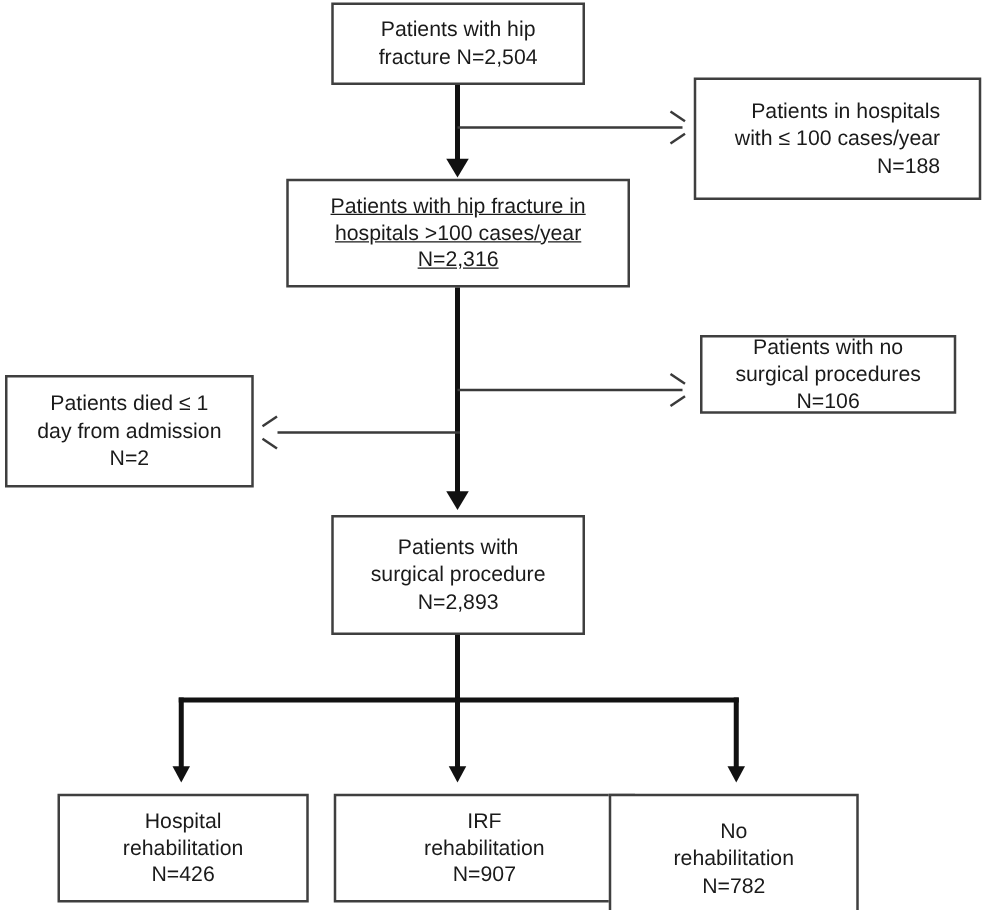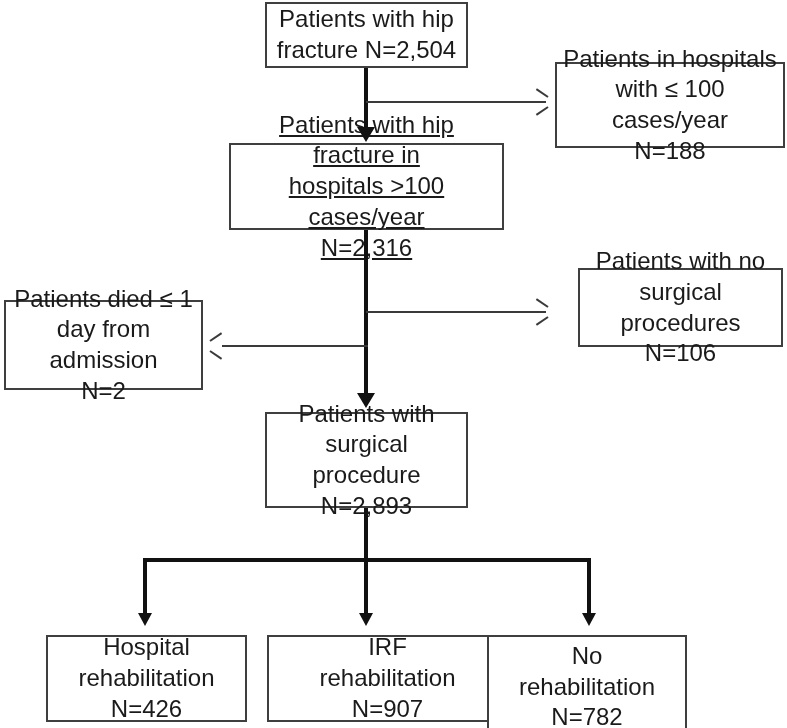--- a/index.html
+++ b/index.html
@@ -20,21 +20,21 @@
   }
   .node {
     position: absolute;
     box-sizing: border-box;
     border: 2px solid #3f3f3f;
     background: #ffffff;
     display: flex;
     align-items: center;
     justify-content: center;
     text-align: center;
-    font-size: 24px;
+    font-size: 17px;
     line-height: 1.28;
     color: #1a1a1a;
     padding: 2px 6px;
   }
   .node .txt {
     display: block;
     white-space: pre-line;
   }
   
   .vline {
@@ -90,33 +90,33 @@
 </head>
 <body>
 
 <div id="flowchart">
 
   <div class="node" style="left:265px; top:2px; width:203px; height:66px;">
     <span class="txt">Patients with hip
 fracture N=2,504</span>
   </div>
 
-  <div class="node" style="left:555px; top:62px; width:230px; height:86px;">
+  <div class="node" style="left:555px; top:62px; width:230px; height:98px;text-align:right;">
     <span class="txt">Patients in hospitals
 with ≤ 100 cases/year
 N=188</span>
   </div>
 
   <div class="node" style="left:229px; top:143px; width:275px; height:87px;text-decoration:underline;">
     <span class="txt">Patients with hip fracture in
 hospitals &gt;100 cases/year
 N=2,316</span>
   </div>
 
-  <div class="node" style="left:578px; top:268px; width:205px; height:79px;">
+  <div class="node" style="left:560px; top:268px; width:205px; height:63px;">
     <span class="txt">Patients with no
 surgical procedures
 N=106</span>
   </div>
 
   <div class="node" style="left:4px; top:300px; width:199px; height:90px;">
     <span class="txt">Patients died ≤ 1
 day from admission
 N=2</span>
   </div>

